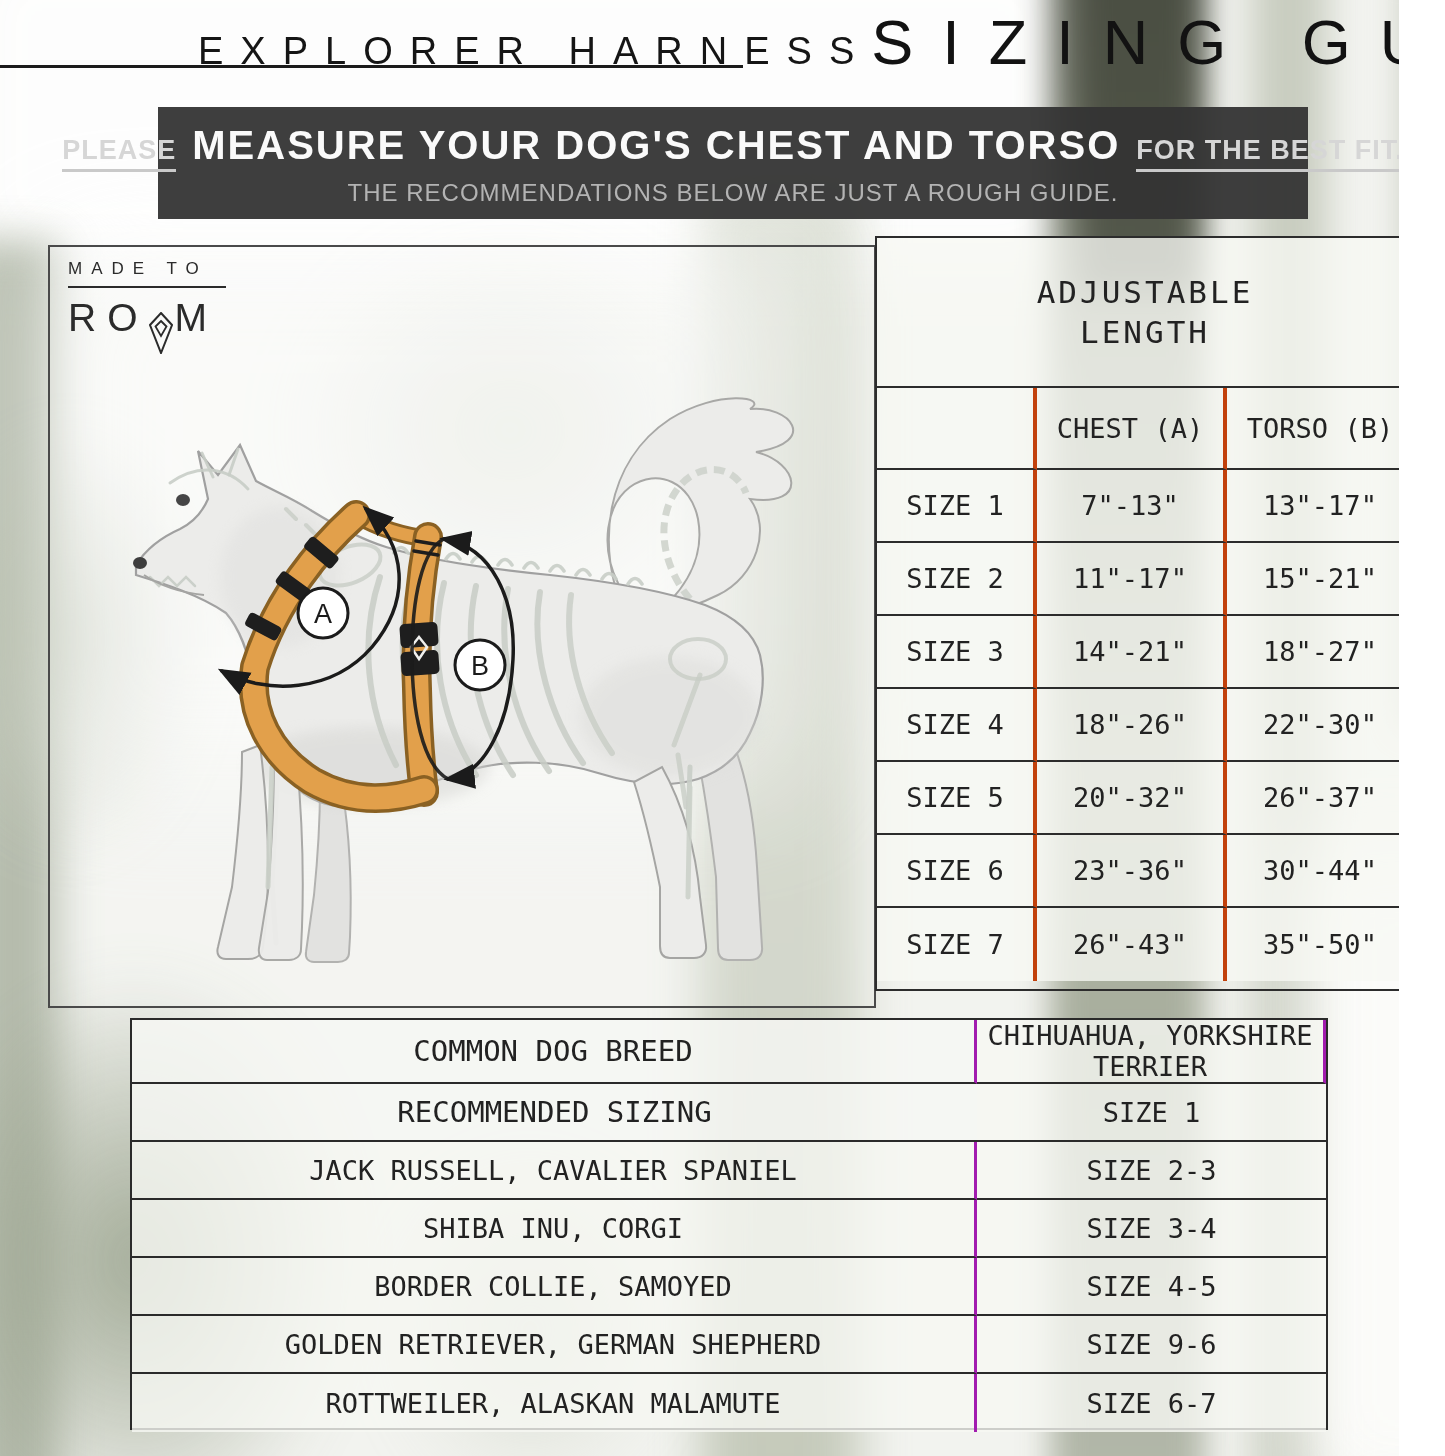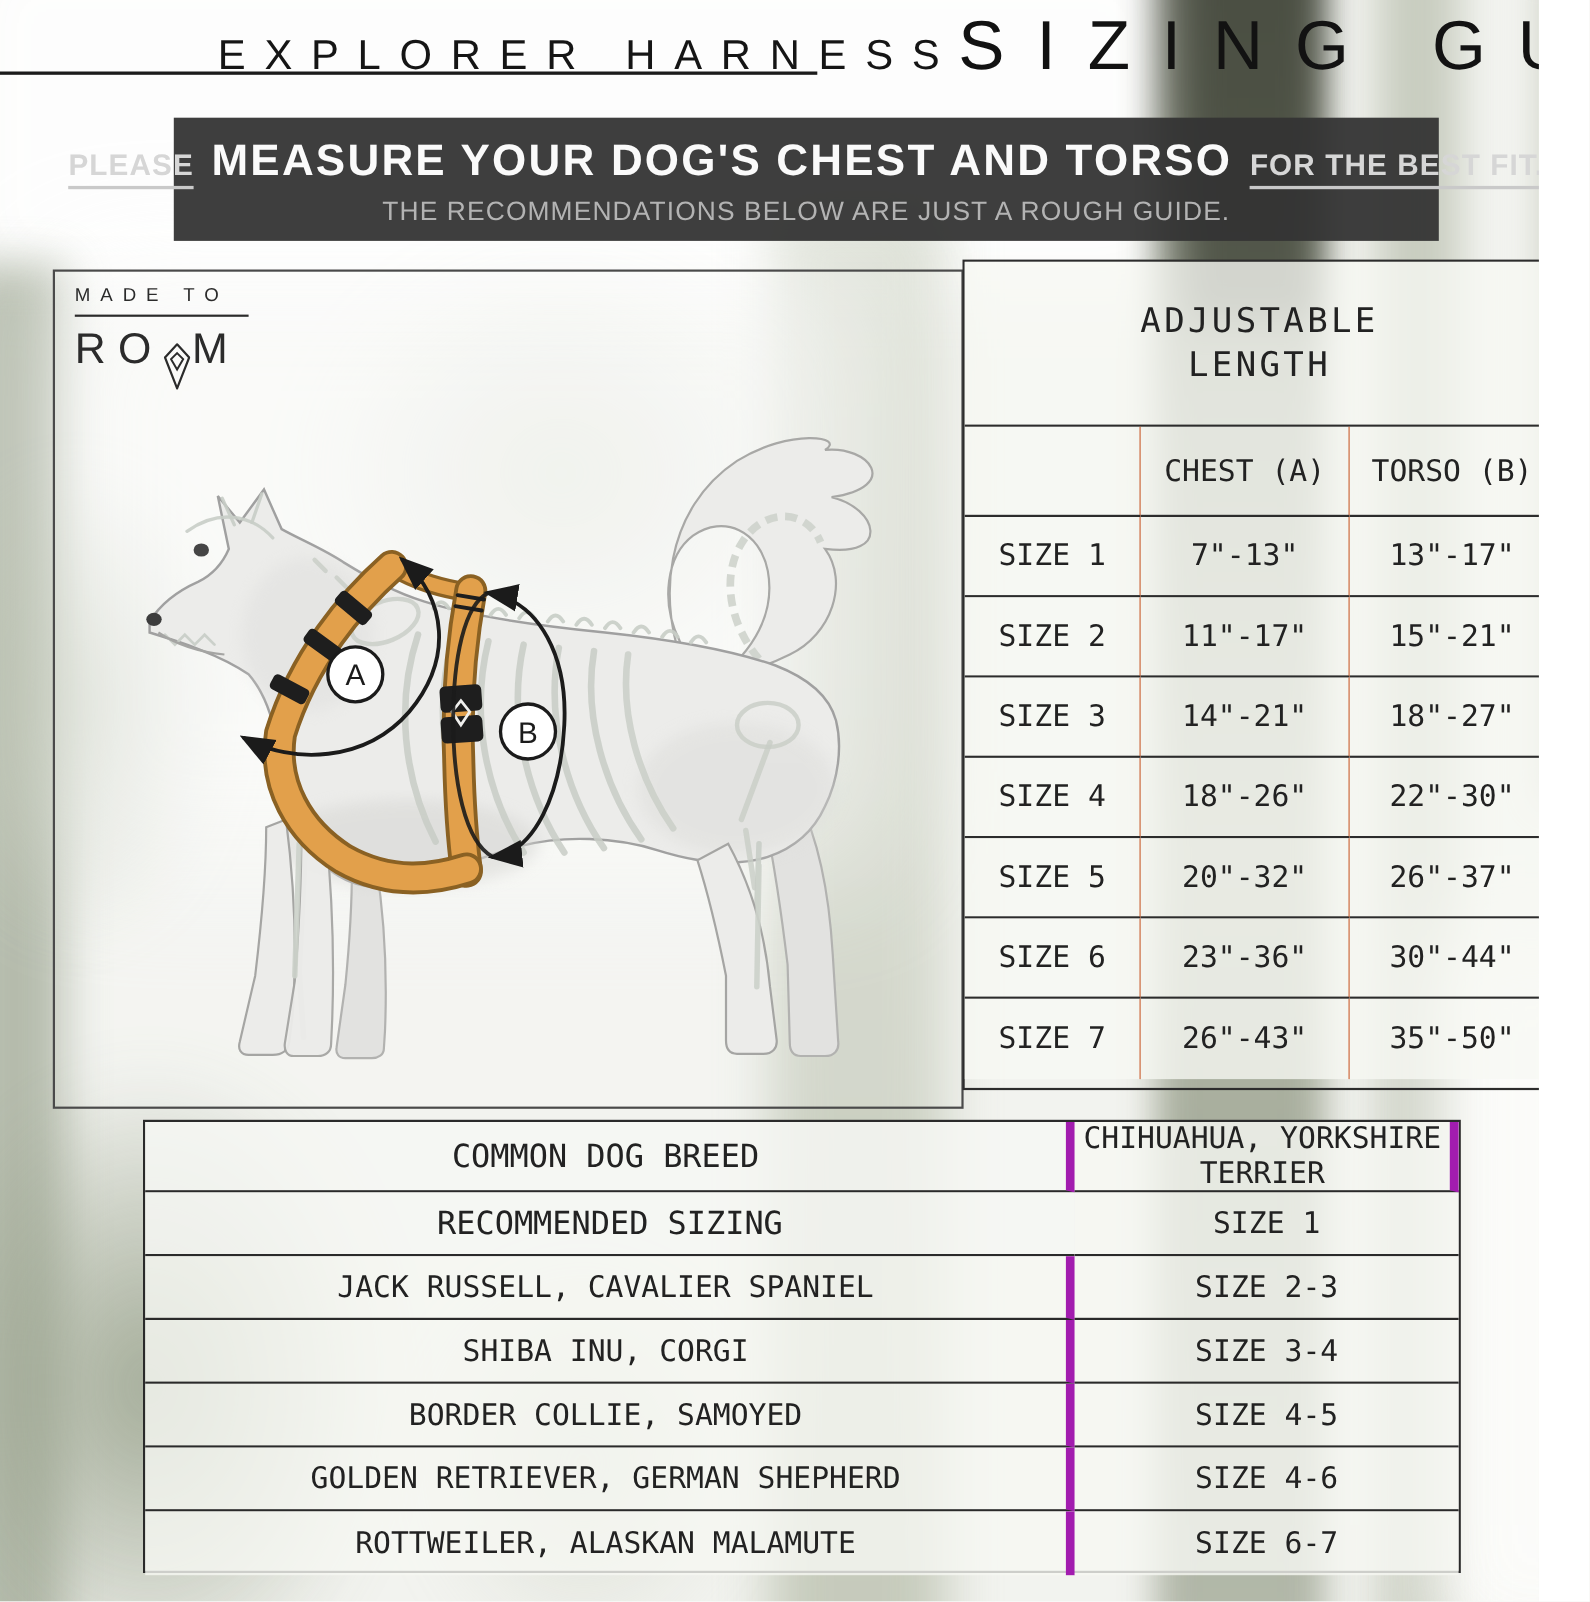--- a/index.html
+++ b/index.html
@@ -51,32 +51,32 @@
   .logo-rule{width:158px;height:2px;background:#2b2b2b;margin:7px 0 8px 0;}
   .logo-bottom{font-size:39px;letter-spacing:11px;font-weight:300;display:flex;align-items:flex-end;}
   .logo-diamond{display:inline-block;margin:0 2px -14px 0;}
   .dog-svg{position:absolute;left:0;top:0;width:824px;height:759px;}
 
   
   .size-table{position:absolute;left:875px;top:236px;width:540px;height:755px;
     display:grid;grid-template-columns:160px 190px 186px;grid-template-rows:150px 82px repeat(7,73px);
     border:2px solid #2c2c2c;box-sizing:border-box;
     font-family:"DejaVu Sans Mono", monospace;}
-  .size-table .cell{background:rgba(247,248,244,0.78);border-right:1px solid #c2410c;border-bottom:2px solid #2c2c2c;
+  .size-table .cell{background:rgba(247,248,244,0.78);border-right:4px solid #c2410c;border-bottom:2px solid #2c2c2c;
     display:flex;align-items:center;justify-content:center;text-align:center;font-size:27px;color:#222;box-sizing:border-box;}
   .size-table .cell.last-col{border-right:none;}
   .size-table .cell.last-row{border-bottom:none;}
   .size-table .title-cell{grid-column:1 / span 3;flex-direction:column;font-size:31px;letter-spacing:3px;line-height:1.3;}
 
   
   .breed-table{position:absolute;left:130px;top:1018px;width:1198px;height:412px;
     display:grid;grid-template-columns:845px 349px;grid-template-rows:64px repeat(6,58px);
     border:2.5px solid #2a2a2a;box-sizing:border-box;
     font-family:"DejaVu Sans Mono", monospace;}
-  .breed-table .cell{background:rgba(246,247,243,0.8);border-right:8px solid #a21caf;border-bottom:2px solid #2a2a2a;
+  .breed-table .cell{background:rgba(246,247,243,0.8);border-right:3px solid #a21caf;border-bottom:2px solid #2a2a2a;
     display:flex;align-items:center;justify-content:center;text-align:center;font-size:27px;color:#222;box-sizing:border-box;}
   .breed-table .cell.hdr{font-size:29px;background:rgba(246,247,243,0.85);}
   .breed-table .cell.last-col{border-right:none;}
   .breed-table .cell.last-row{border-bottom:none;}
 </style>
 </head>
 <body>
 
 <div id="canvas">
 
@@ -296,19 +296,19 @@
     <div class="cell">JACK RUSSELL, CAVALIER SPANIEL</div>
     <div class="cell last-col">SIZE 2-3</div>
 
     <div class="cell">SHIBA INU, CORGI</div>
     <div class="cell last-col">SIZE 3-4</div>
 
     <div class="cell">BORDER COLLIE, SAMOYED</div>
     <div class="cell last-col">SIZE 4-5</div>
 
     <div class="cell">GOLDEN RETRIEVER, GERMAN SHEPHERD</div>
-    <div class="cell last-col">SIZE 4-6</div>
+    <div class="cell last-col">SIZE 9-6</div>
 
     <div class="cell last-row">ROTTWEILER, ALASKAN MALAMUTE</div>
     <div class="cell last-col last-row">SIZE 6-7</div>
   </div>
 
 </div>
 
 </body></html>

